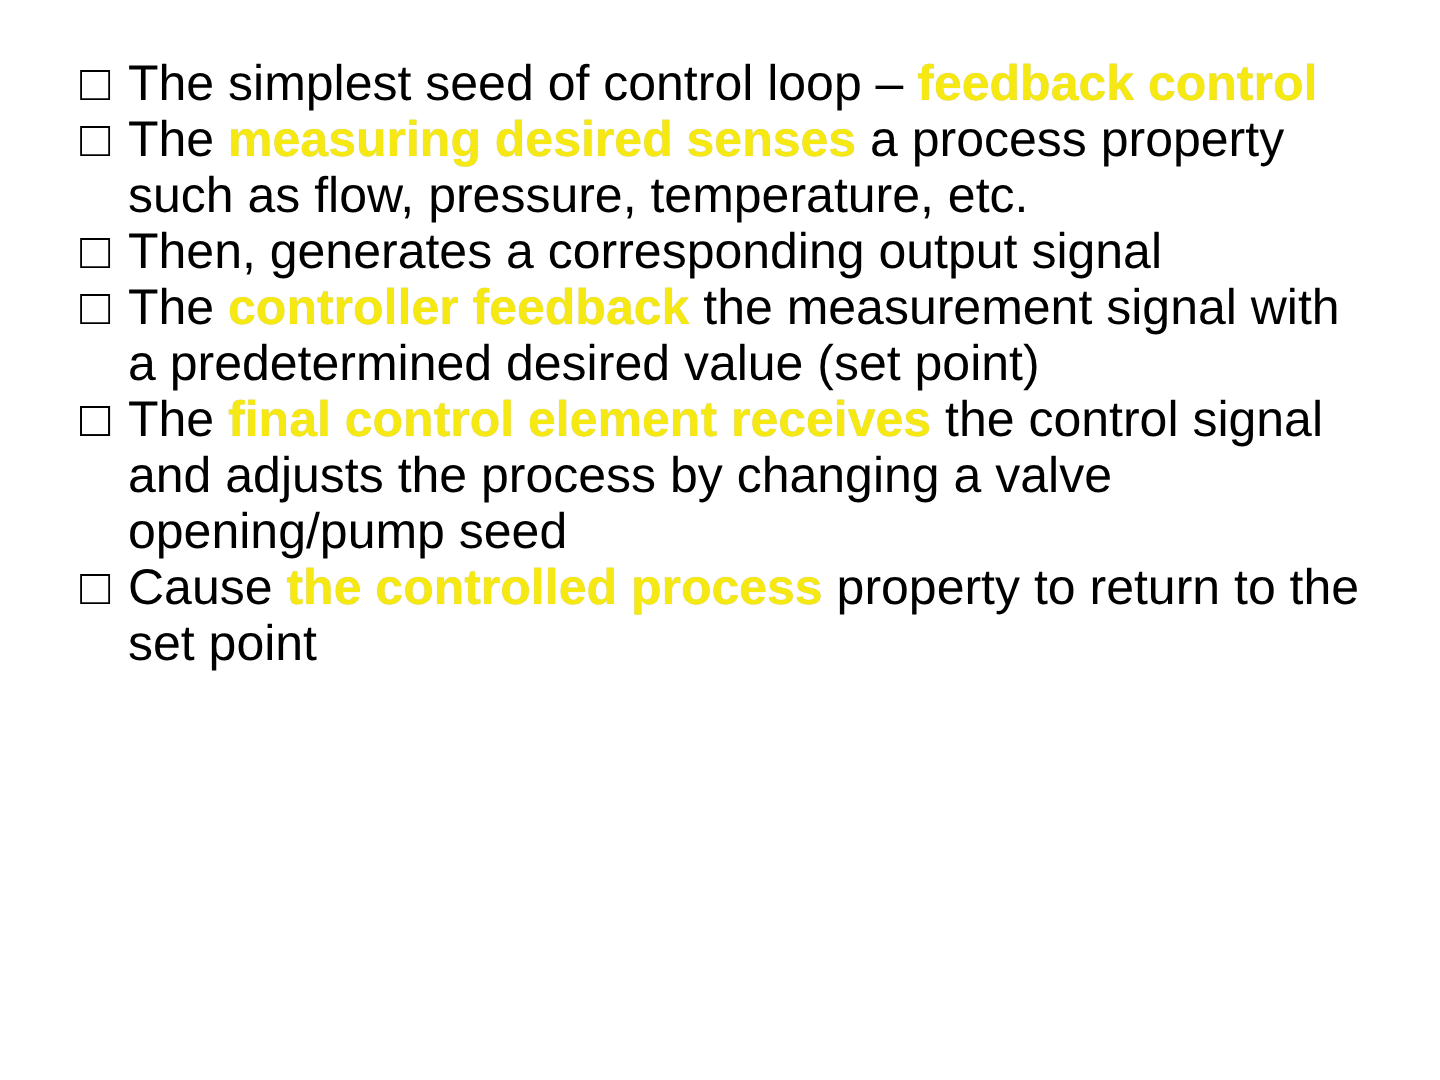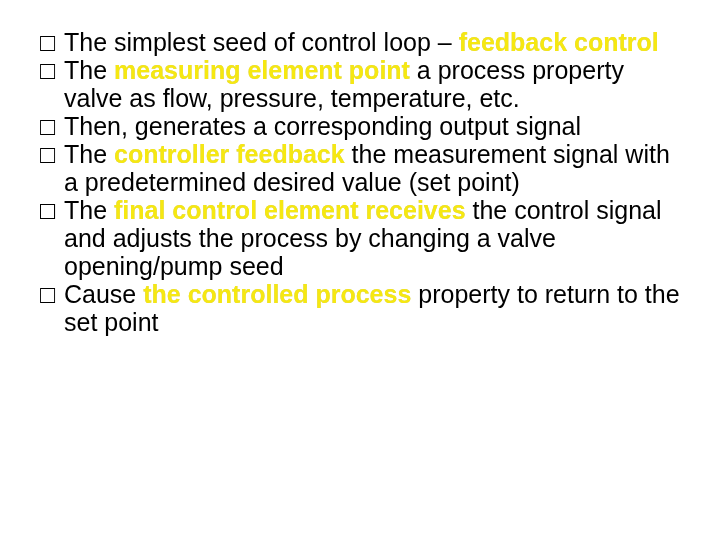--- a/index.html
+++ b/index.html
@@ -50,21 +50,21 @@
 <div class="slide">
   <div class="bullets">
 
     <div class="item">
       <span class="marker">□</span>
       <span>The simplest seed of control loop – </span><span class="hl">feedback control</span><span></span>
     </div>
 
     <div class="item">
       <span class="marker">□</span>
-      <span>The </span><span class="hl">measuring element point</span><span> a process property valve as flow, pressure, temperature, etc.</span>
+      <span>The </span><span class="hl">measuring desired senses</span><span> a process property such as flow, pressure, temperature, etc.</span>
     </div>
 
     <div class="item">
       <span class="marker">□</span>
       <span>Then, generates a corresponding output signal</span><span class="hl"></span><span></span>
     </div>
 
     <div class="item">
       <span class="marker">□</span>
       <span>The </span><span class="hl">controller feedback</span><span> the measurement signal with a predetermined desired value (set point)</span>

